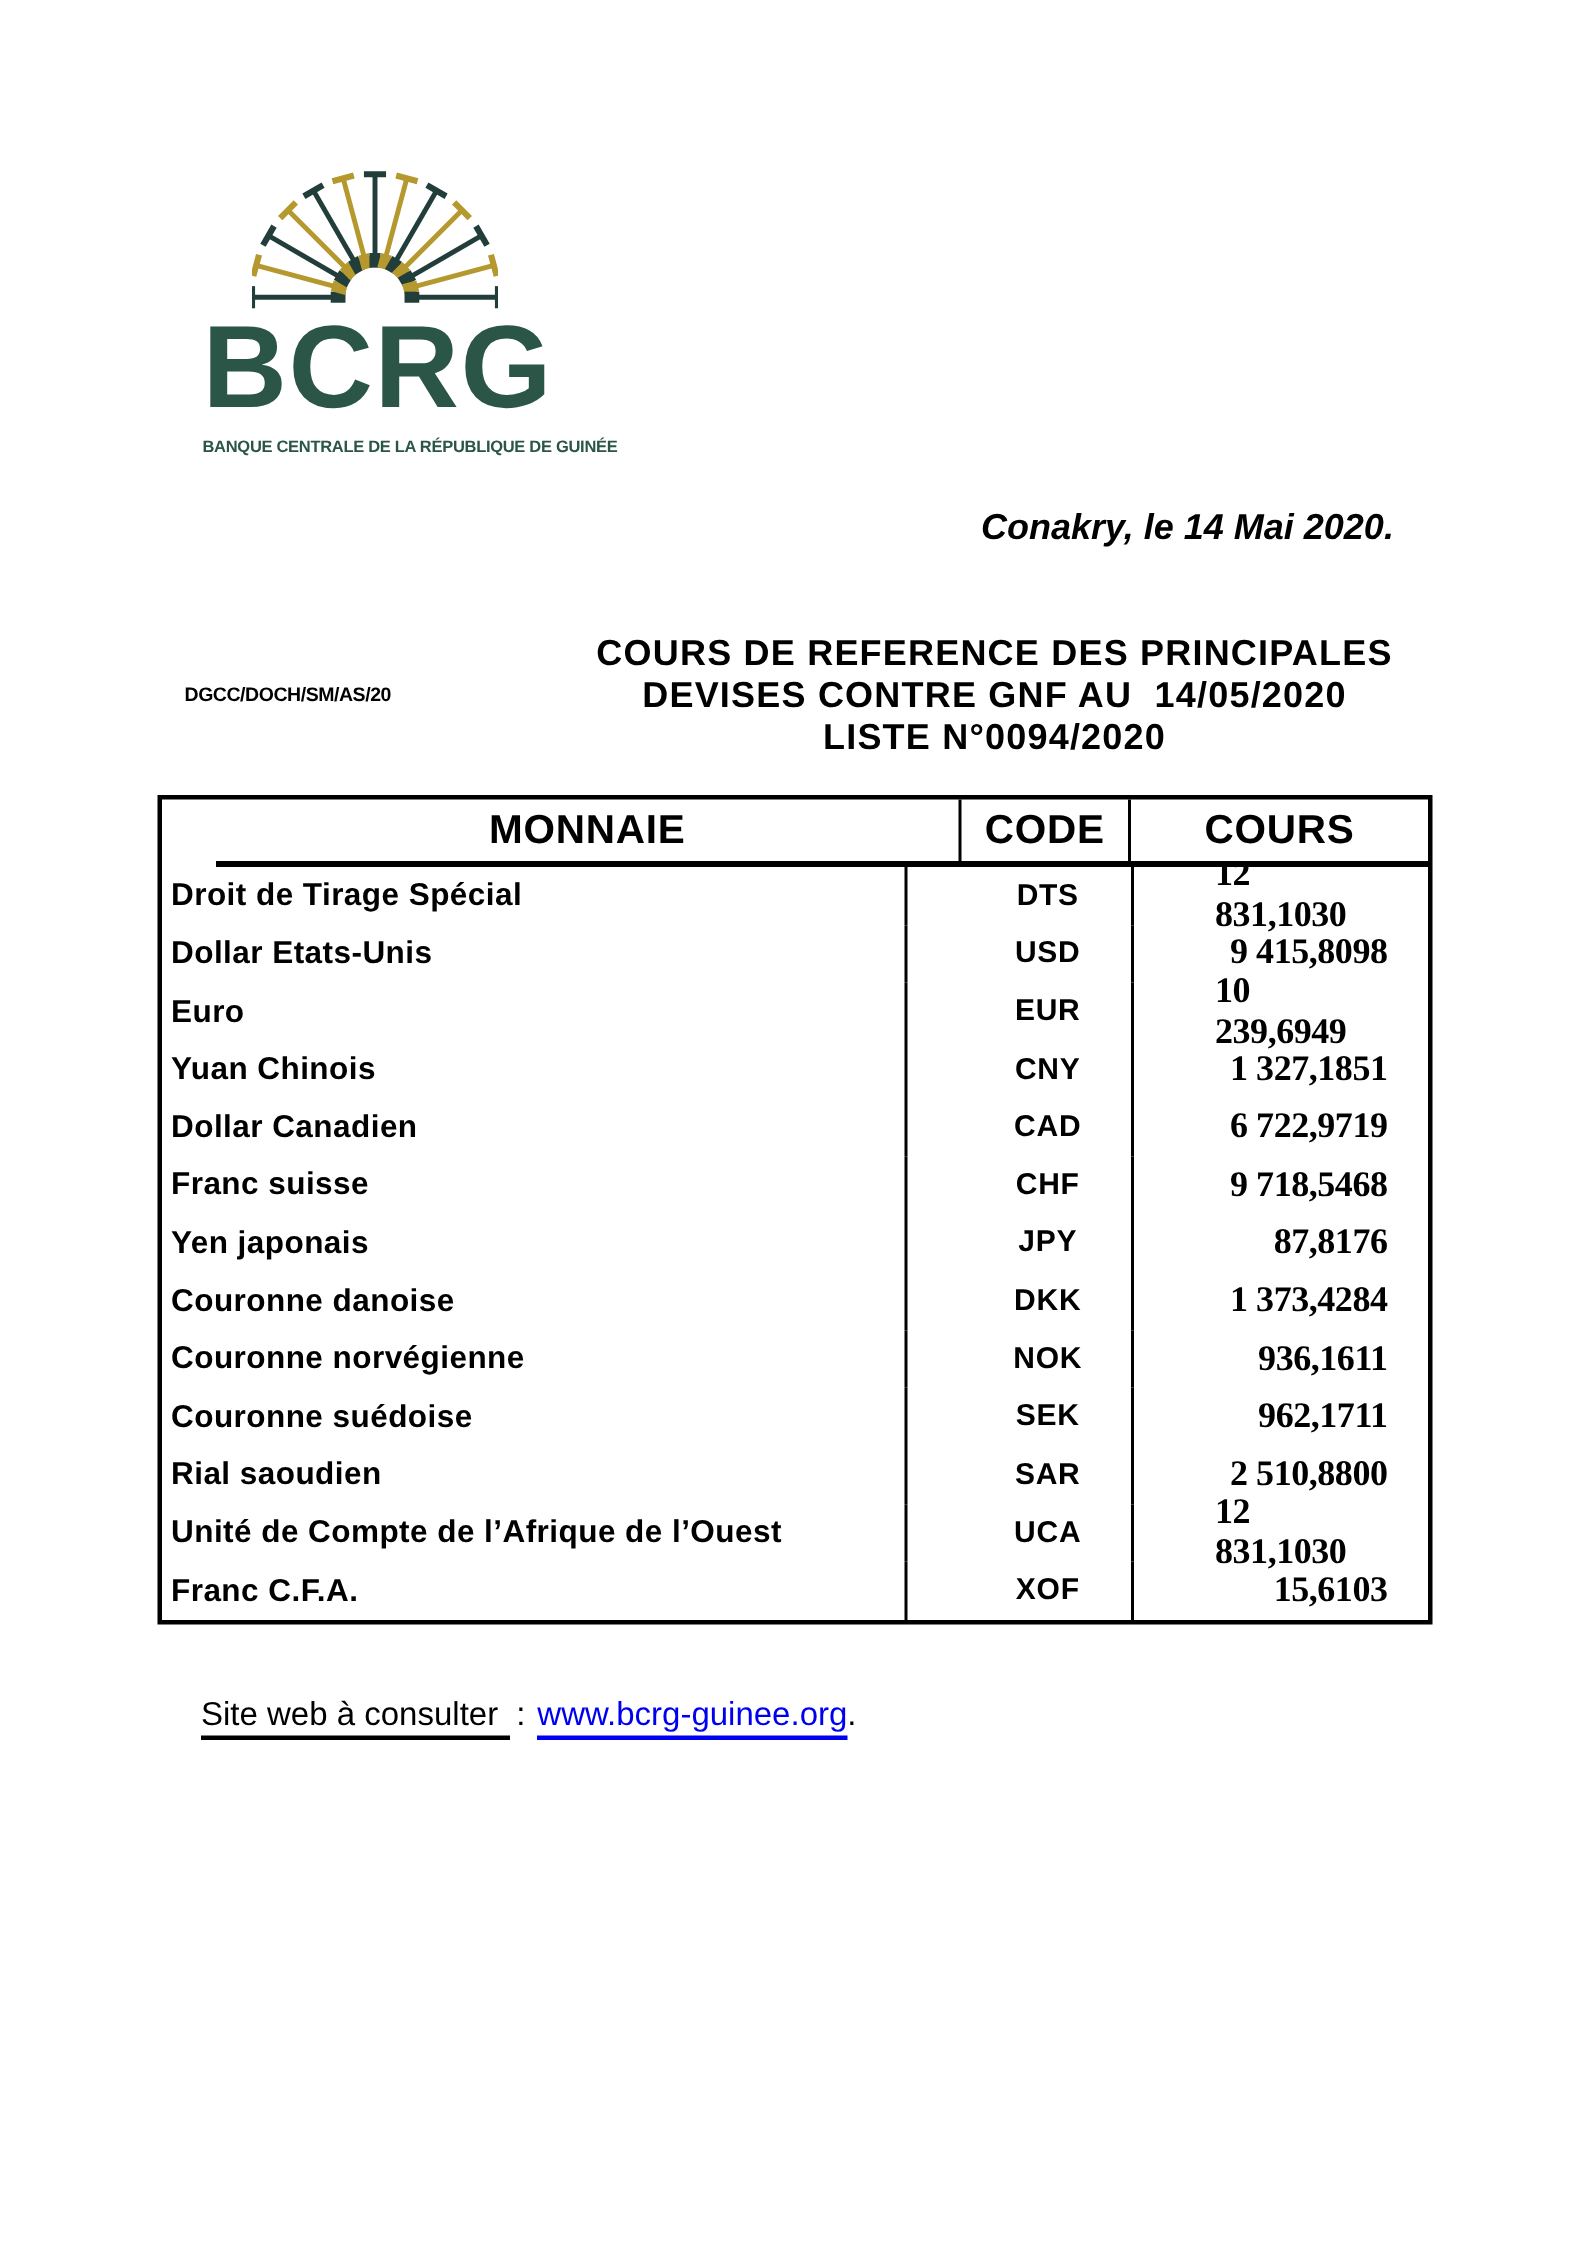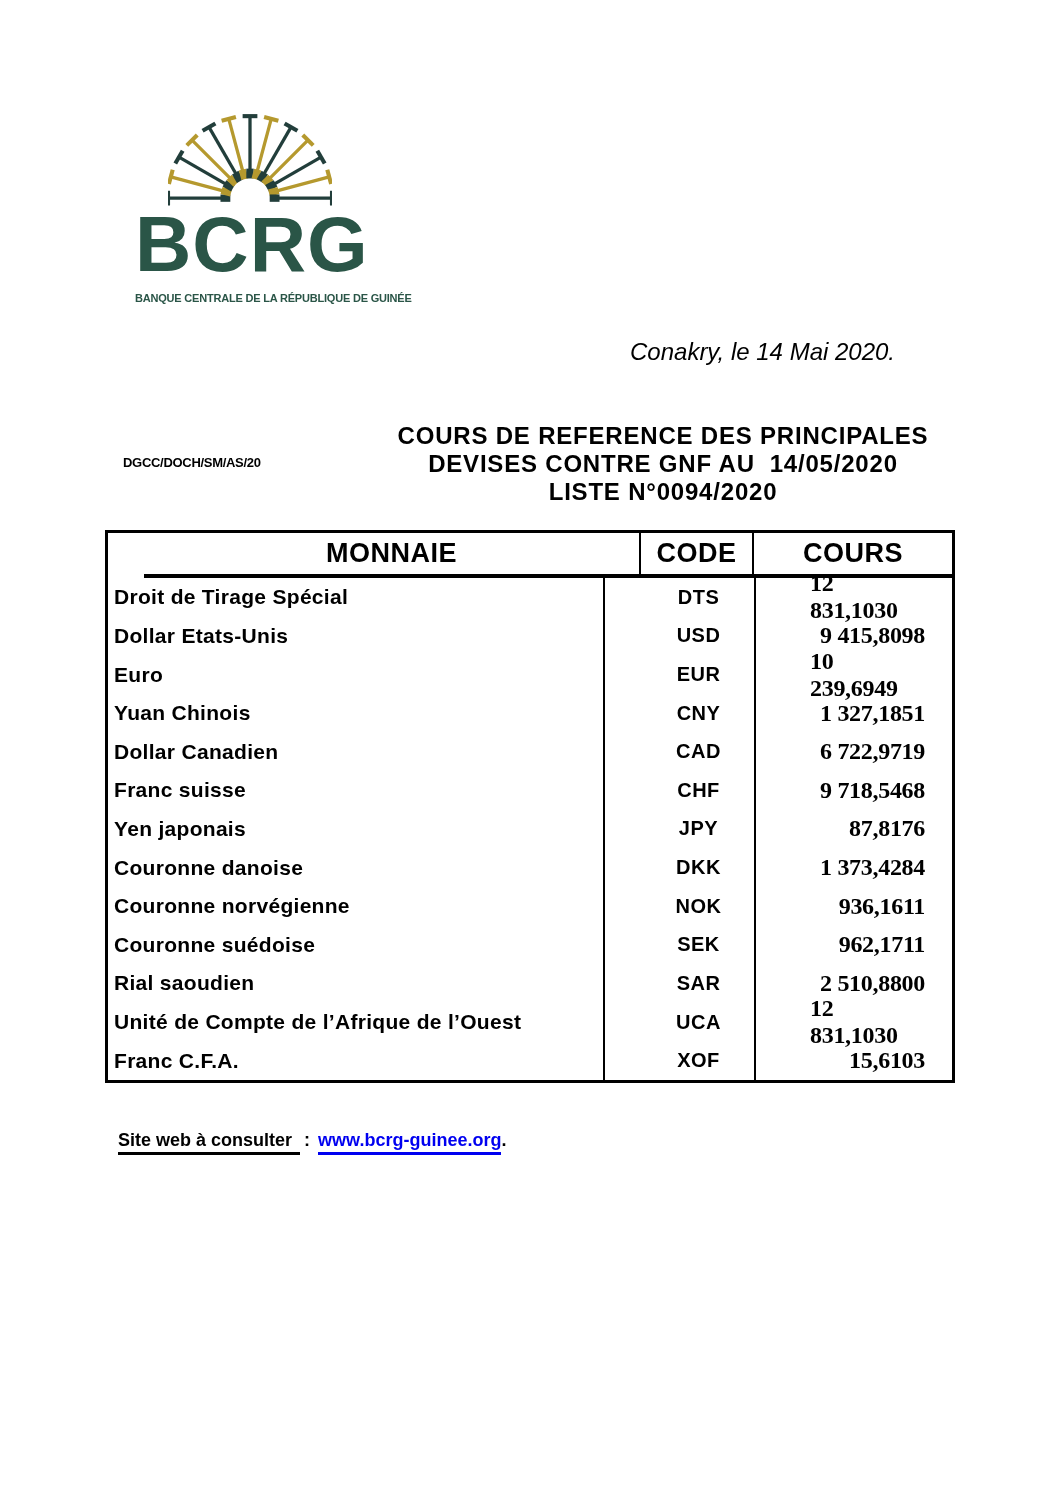--- a/index.html
+++ b/index.html
@@ -19,21 +19,21 @@
   .acronym{
     margin-top:4px;color:#2a5547;font-weight:bold;font-size:78px;line-height:64px;
     letter-spacing:1px;
   }
   .logo-caption{
     margin-top:16px;color:#2a5547;font-weight:bold;font-size:11px;
     letter-spacing:-0.2px;white-space:nowrap;
   }
   
   .date-line{
-    position:absolute;left:630px;top:338px;font-size:24px;font-weight:normal;
+    position:absolute;left:654px;top:338px;font-size:24px;font-weight:bold;
     font-style:italic;white-space:pre;
   }
   .ref-code{position:absolute;left:123px;top:455px;font-size:13px;font-weight:bold;letter-spacing:-0.3px;}
   .title-block{position:absolute;left:368px;top:422px;width:590px;text-align:center;}
   .title-line{font-size:24px;font-weight:bold;line-height:28px;letter-spacing:0.8px;white-space:pre;}
   
   .rate-table{
     position:absolute;left:105px;top:530px;width:850px;height:553px;
     border:3px solid #000;box-sizing:border-box;display:flex;flex-direction:column;
   }
@@ -43,21 +43,21 @@
   .cell{display:flex;align-items:center;box-sizing:border-box;height:100%;}
   .c1{width:497px;border-right:2px solid #000;padding-left:6px;}
   .c2{width:113px;border-right:2px solid #000;justify-content:center;}
   .c3{flex:1;justify-content:flex-end;padding-right:27px;}
   .th{font-size:27px;font-weight:bold;letter-spacing:0.5px;}
   .thead .c1{justify-content:center;padding-left:0;}
   .name{font-size:21px;font-weight:bold;letter-spacing:0.3px;}
   .code{font-size:20px;font-weight:bold;letter-spacing:0.5px;}
   .rate{font-size:24px;font-weight:bold;font-family:"Liberation Serif",serif;letter-spacing:-0.3px;padding-left:16px;}
   
-  .site-line{position:absolute;left:118px;top:1130px;font-size:18px;font-weight:bold;}
+  .site-line{position:absolute;left:134px;top:1130px;font-size:22px;font-weight:normal;}
   .site-label{display:inline-block;border-bottom:3px solid #000;padding-right:8px;padding-bottom:1px;}
   .site-colon{margin-left:4px;margin-right:8px;}
   .site-link{
     display:inline-block;color:#0000f0;border-bottom:3px solid #0000f0;
     padding-bottom:1px;cursor:pointer;text-decoration:none;
   }
   .site-period{color:#000;}
 </style>
 </head>
 <body>

